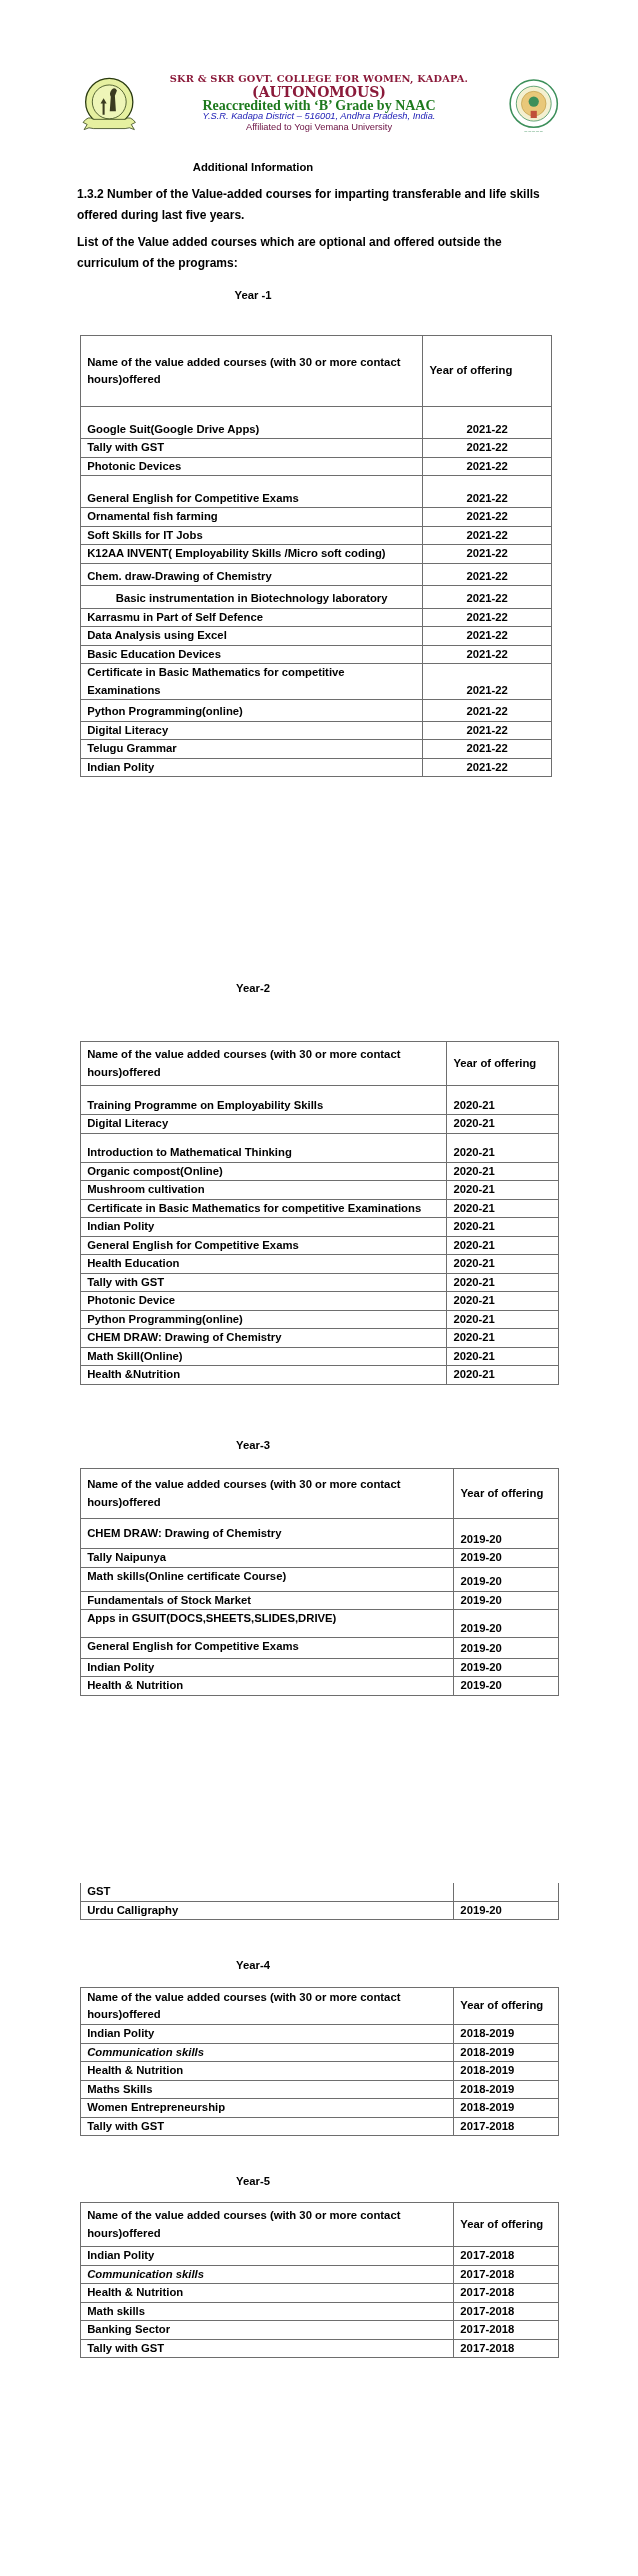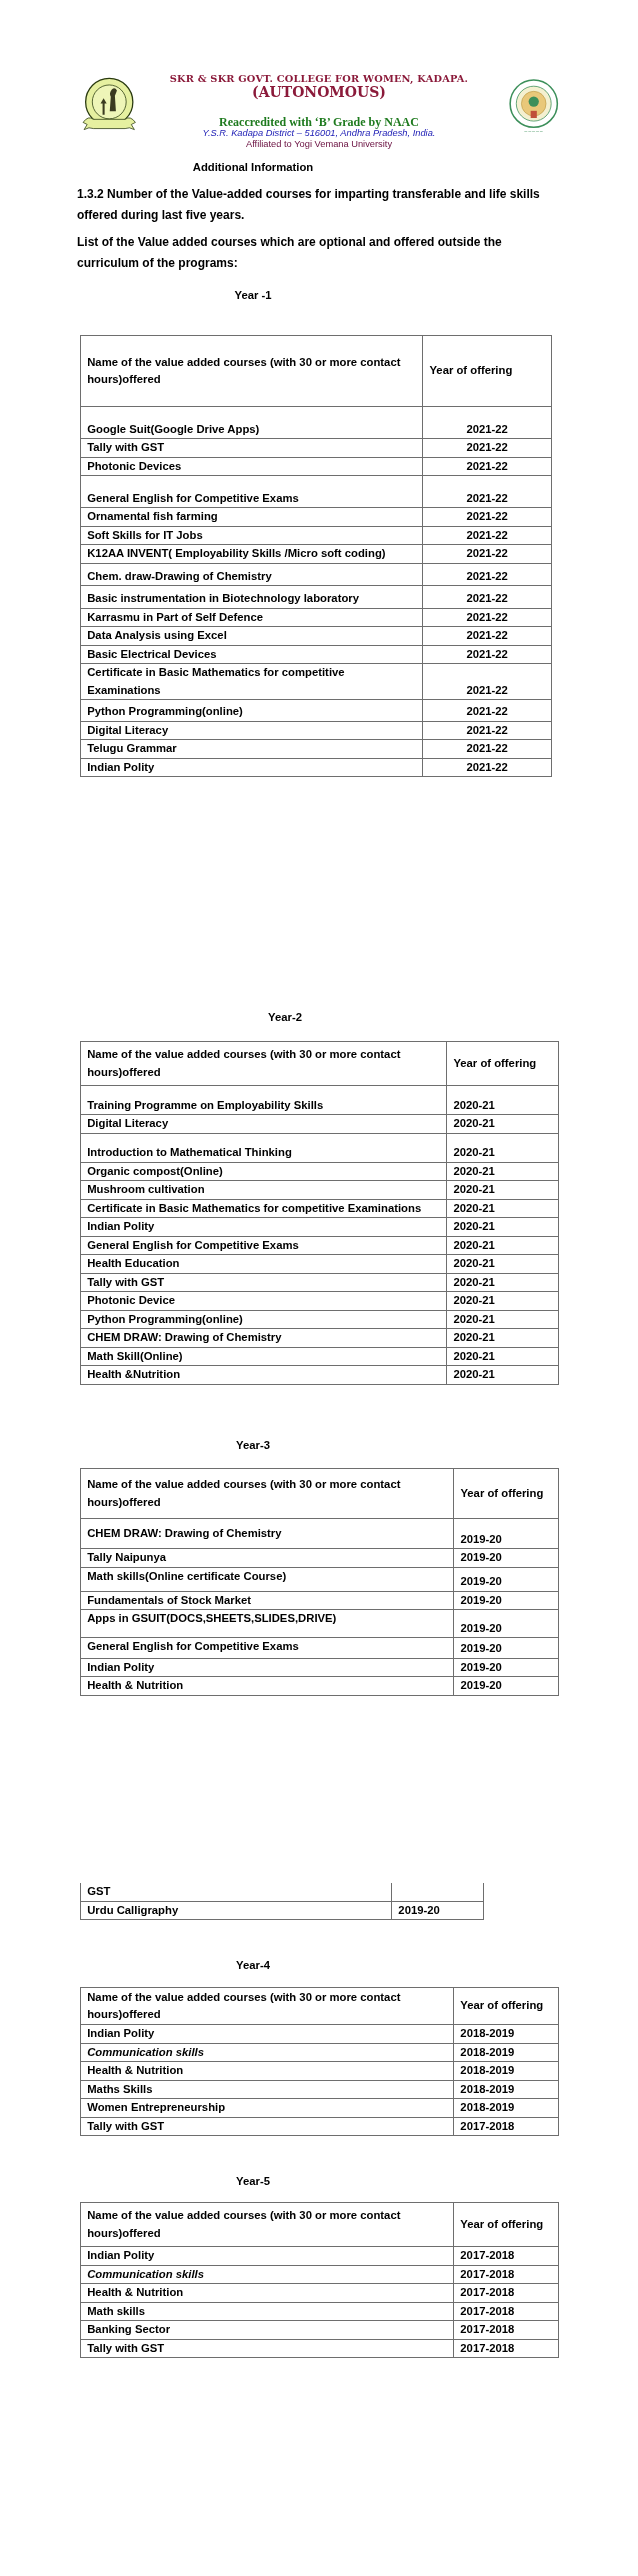--- a/index.html
+++ b/index.html
@@ -10,21 +10,21 @@
   
   .letterhead { position: absolute; left: 77px; top: 72px; width: 484px; height: 77px; }
   .logo-left { position: absolute; left: 2.6px; top: 2.6px; width: 59px; height: 62px; }
   .logo-right { position: absolute; right: 0px; top: 6.2px; width: 54px; height: 59px; }
   .lh-text { position: absolute; left: 62px; right: 62px; top: 0; text-align: center; }
   .lh-title { font-family: "DejaVu Serif", serif; font-weight: bold; color: #8b1a3a;
               font-size: 9.8px; letter-spacing: 0.2px; line-height: 14.4px; }
   .lh-sub { font-family: "DejaVu Serif", serif; font-weight: bold; color: #8b1a3a;
             font-size: 14px; line-height: 13.4px; }
   .lh-naac { font-family: "Liberation Serif", serif; font-weight: bold; color: #1e7a1e;
-             font-size: 12px; line-height: 11.3px; margin-top: 17px; }
+             font-size: 14px; line-height: 11.3px; margin-top: 0; }
   .lh-addr { font-family: "Liberation Sans", sans-serif; color: #1a1ab4;
              font-size: 9.3px; line-height: 11.3px; font-style: italic; }
   .lh-aff { font-family: "Liberation Sans", sans-serif; color: #6a1040;
             font-size: 9.3px; line-height: 11.3px; }
 
   
   .heading-center { position: absolute; left: 0; width: 506px; text-align: center;
                     font-weight: bold; font-size: 11.3px; }
   .para { position: absolute; left: 77px; width: 484px; font-weight: bold;
           font-size: 12px; line-height: 20.6px; }
@@ -35,21 +35,21 @@
   table.vac td, table.vac th { border: 1px solid #6e6e6e; padding: 0 6.2px;
               vertical-align: bottom; text-align: left; font-weight: bold; line-height: 17.5px; }
   table.vac th { vertical-align: middle; }
   .t1 { top: 335px; width: 472px; }
   .t1 col.c1 { width: 343px; } .t1 col.c2 { width: 129px; }
   .t1 td.yr { text-align: center; }
   .t2 { top: 1041px; width: 479px; }
   .t2 col.c1 { width: 367px; } .t2 col.c2 { width: 112px; }
   .t3 { top: 1468px; width: 479px; }
   .t3 col.c1 { width: 374px; } .t3 col.c2 { width: 105px; }
-  .t3b { top: 1883px; width: 404px; padding-left: 28px; }
+  .t3b { top: 1883px; width: 479px; padding-left: 28px; }
   .t3b col.c1 { width: 374px; } .t3b col.c2 { width: 105px; }
   .t4 { top: 1987px; width: 479px; }
   .t4 col.c1 { width: 374px; } .t4 col.c2 { width: 105px; }
   .t5 { top: 2202px; width: 479px; }
   .t5 col.c1 { width: 374px; } .t5 col.c2 { width: 105px; }
   .italic { font-style: italic; }
   .t3b tr.cont td { border-top: none; }
 </style>
 </head>
 <body>
@@ -122,33 +122,33 @@
         </tr>
     <tr>
           <td>K12AA INVENT( Employability Skills /Micro soft coding)</td>
           <td class="yr">2021-22</td>
         </tr>
     <tr>
           <td style="height:21.6px;">Chem. draw-Drawing of Chemistry</td>
           <td class="yr">2021-22</td>
         </tr>
     <tr>
-          <td style="height:21.6px;">Basic instrumentation in Biotechnology laboratory</td>
+          <td style="height:21.6px;text-align:center;">Basic instrumentation in Biotechnology laboratory</td>
           <td class="yr">2021-22</td>
         </tr>
     <tr>
           <td>Karrasmu in Part of Self Defence</td>
           <td class="yr">2021-22</td>
         </tr>
     <tr>
           <td>Data Analysis using Excel</td>
           <td class="yr">2021-22</td>
         </tr>
     <tr>
-          <td>Basic Electrical Devices</td>
+          <td>Basic Education Devices</td>
           <td class="yr">2021-22</td>
         </tr>
     <tr>
           <td>Certificate in Basic Mathematics for competitive Examinations</td>
           <td class="yr">2021-22</td>
         </tr>
     <tr>
           <td style="height:20.6px;">Python Programming(online)</td>
           <td class="yr">2021-22</td>
         </tr>
@@ -160,21 +160,21 @@
           <td>Telugu Grammar</td>
           <td class="yr">2021-22</td>
         </tr>
     <tr>
           <td>Indian Polity</td>
           <td class="yr">2021-22</td>
         </tr>
   </tbody>
     </table>
 
-  <div class="heading-center" style="top:1011px;margin-left:32px;">Year-2</div>
+  <div class="heading-center" style="top:982px;">Year-2</div>
   <table class="vac t2">
     <colgroup>
         <col class="c1">
         <col class="c2">
       </colgroup>
     <tbody>
         <tr>
       <th style="height:43px;">Name of the value added courses (with  30 or more contact hours)offered</th>
       <th>Year of offering</th>
     </tr>

